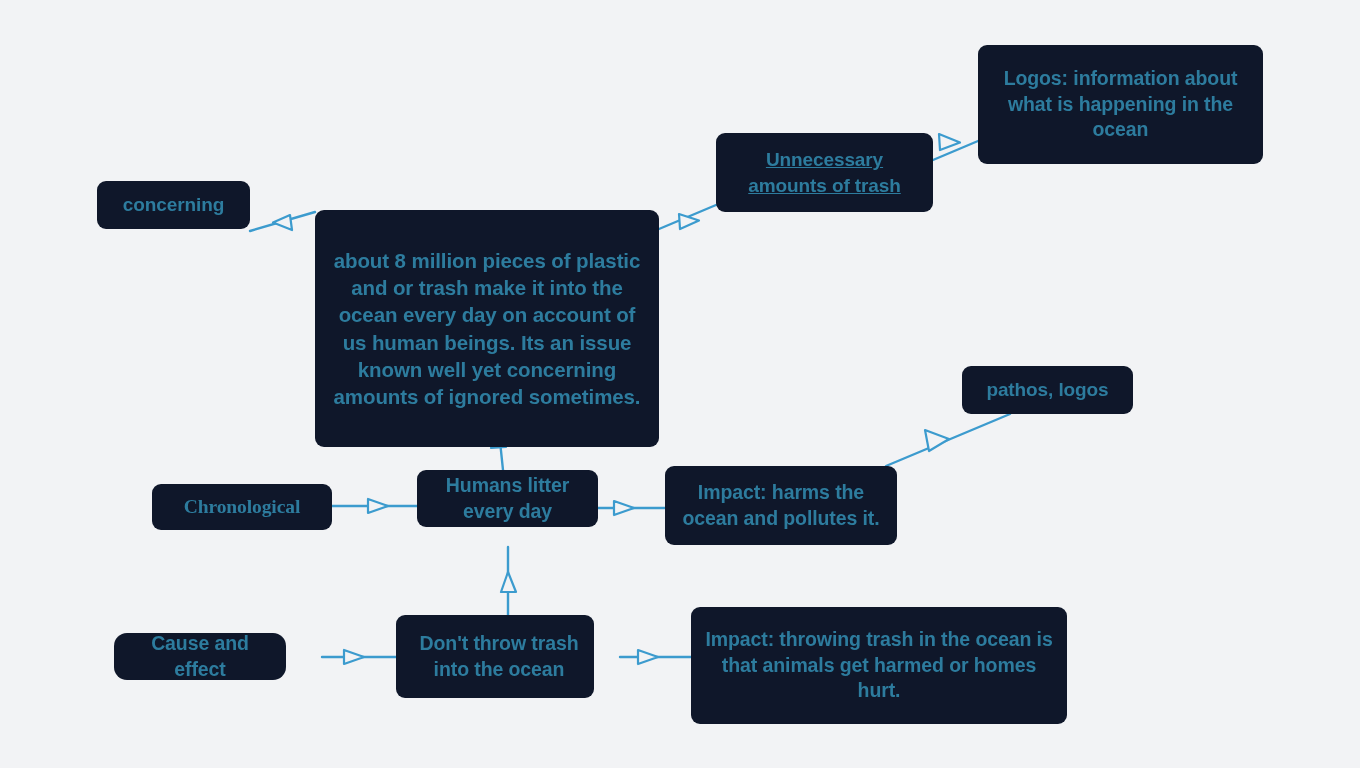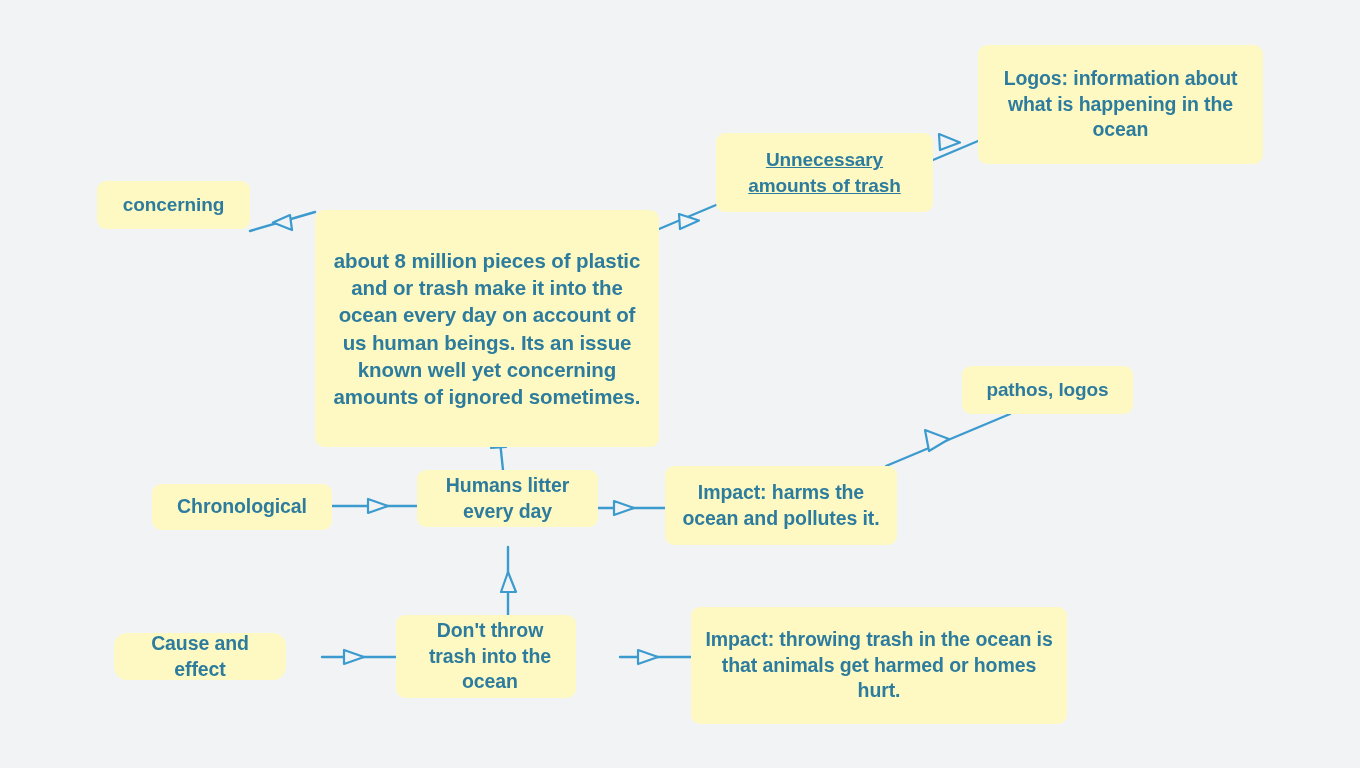--- a/index.html
+++ b/index.html
@@ -23,43 +23,43 @@
     position: absolute;
     left: 0;
     top: 0;
     width: 1360px;
     height: 768px;
     pointer-events: none;
   }
   .node {
     position: absolute;
     box-sizing: border-box;
-    background: #fef9c3;
+    background: #0f172a;
     color: #2d7c9e;
     border-radius: 9px;
     display: flex;
     align-items: center;
     justify-content: center;
     text-align: center;
     font-weight: bold;
     line-height: 1.32;
     letter-spacing: -0.1px;
     padding: 6px 12px;
     white-space: pre-line;
     -webkit-font-smoothing: antialiased;
   }
   .n-central   { left: 315px; top: 166px;  width: 344px; height: 237px; font-size: 20.5px; padding: 8px 16px; margin-top: 44px; }
   .n-desc      { left: 97px;  top: 181px;  width: 153px; height: 48px;  font-size: 19px; }
   .n-unnec     { left: 716px; top: 133px;  width: 217px; height: 79px;  font-size: 19px; text-decoration: underline; }
   .n-logos-top { left: 978px; top: 45px;   width: 285px; height: 119px; font-size: 19.5px; }
   .n-pathos    { left: 962px; top: 366px;  width: 171px; height: 48px;  font-size: 19px; }
   .n-humans    { left: 417px; top: 470px;  width: 181px; height: 57px;  font-size: 19.5px; }
-  .n-chrono    { left: 152px; top: 484px;  width: 180px; height: 46px;  font-size: 19.5px; }
+  .n-chrono    { left: 152px; top: 484px;  width: 180px; height: 46px;  font-size: 19.5px; font-family: Liberation Serif, serif; }
   .n-impact1   { left: 665px; top: 466px;  width: 232px; height: 79px;  font-size: 19.5px; }
-  .n-dont      { left: 396px; top: 615px;  width: 180px; height: 83px;  font-size: 19.5px; padding-left: 20px; }
+  .n-dont      { left: 396px; top: 615px;  width: 198px; height: 83px;  font-size: 19.5px; padding-left: 20px; }
   .n-cause     { left: 114px; top: 633px;  width: 172px; height: 47px;  font-size: 19.5px; border-radius: 13px; }
   .n-impact2   { left: 691px; top: 607px;  width: 376px; height: 117px; font-size: 19.5px; }
 </style>
 </head>
 <body>
 
 <div id="canvas">
 
   <svg id="edge-layer" viewBox="0 0 1360 768" xmlns="http://www.w3.org/2000/svg">
     <g fill="none" stroke="#3c9bce" stroke-width="2.4" stroke-linecap="round" stroke-linejoin="round">

